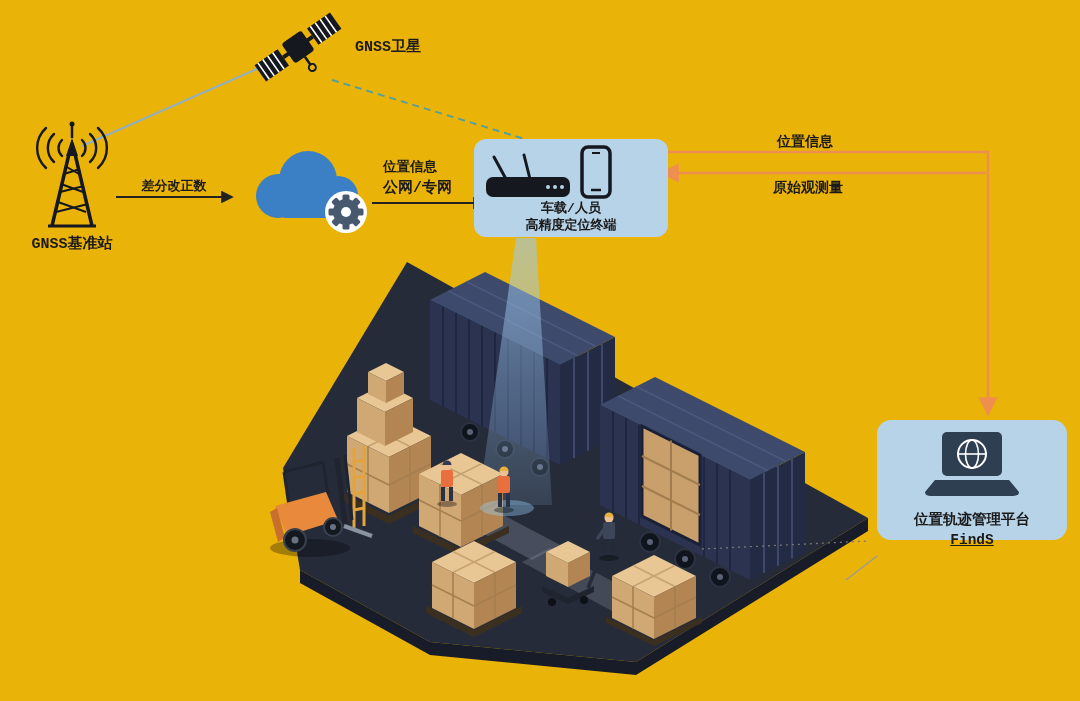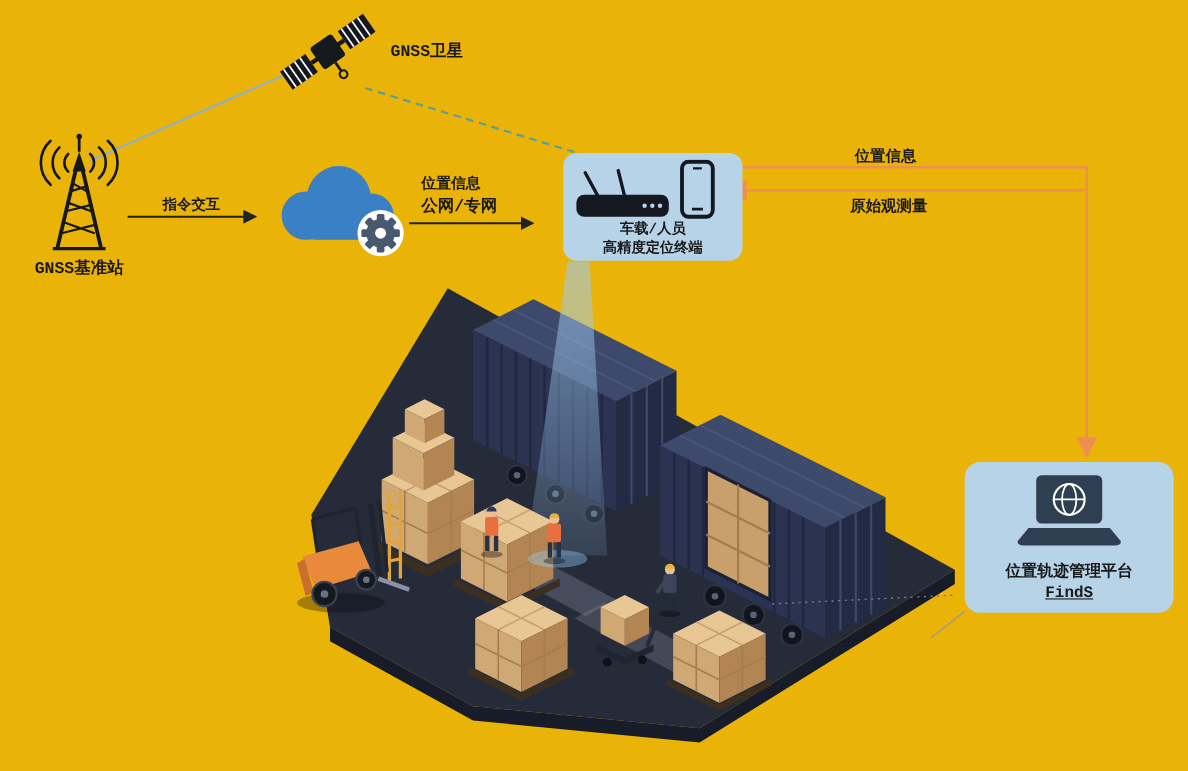--- a/index.html
+++ b/index.html
@@ -219,21 +219,21 @@
       <polygon points="54,40 66,40 60,22" fill="#15181e"></polygon>
       <path d="M40,110 L57,38 M80,110 L63,38" stroke="#15181e" stroke-width="3.5"></path>
       <path d="M44,96 L76,88 M46,86 L74,96 M48,76 L72,70 M49,68 L71,76 M52,58 L68,53 M53,50 L67,58" stroke="#15181e" stroke-width="2"></path>
       <path d="M36,110 L84,110" stroke="#15181e" stroke-width="3"></path>
       <path d="M70,24 A11,11 0 0 1 70,40 M78,18 A19,19 0 0 1 78,46 M86,12 A27,27 0 0 1 86,52" stroke="#15181e" stroke-width="2.4" fill="none" stroke-linecap="round"></path>
       <path d="M50,24 A11,11 0 0 0 50,40 M42,18 A19,19 0 0 0 42,46 M34,12 A27,27 0 0 0 34,52" stroke="#15181e" stroke-width="2.4" fill="none" stroke-linecap="round"></path>
     </svg>
   </div>
   <div class="lbl fs15 c" style="left:12px;top:234px;width:120px">GNSS基准站</div>
 
-  <div class="lbl fs13 c" style="left:116px;top:177px;width:116px">指令交互</div>
+  <div class="lbl fs13 c" style="left:116px;top:177px;width:116px">差分改正数</div>
 
   <div class="node" style="left:228px;top:136px;width:160px;height:104px">
     <svg width="160" height="104" viewBox="0 0 160 104">
       <g fill="#3b7fc4">
         <circle cx="50" cy="60" r="22"></circle>
         <circle cx="80" cy="44" r="29"></circle>
         <circle cx="110" cy="60" r="20"></circle>
         <rect x="46" y="56" width="68" height="26" rx="13"></rect>
       </g>
       <circle cx="118" cy="76" r="21" fill="#ffffff"></circle>
@@ -248,42 +248,42 @@
         <rect x="-3.5" y="-17.5" width="7" height="9" rx="1.5" transform="rotate(315)"></rect>
         <circle r="13"></circle>
         <circle r="5" fill="#ffffff"></circle>
       </g>
     </svg>
   </div>
 
   <div class="lbl" style="left:383px;top:158px;font-size:13.5px">位置信息</div>
   <div class="lbl" style="left:383px;top:178px;font-size:15px">公网/专网</div>
 
-  <div class="panel" style="left:512px;top:139px;width:163px;height:98px">
+  <div class="panel" style="left:474px;top:139px;width:194px;height:98px">
     <svg style="position:absolute;left:10px;top:14px" width="88" height="48" viewBox="0 0 88 48">
       <line x1="22" y1="26" x2="10" y2="4" stroke="#15181e" stroke-width="3" stroke-linecap="round"></line>
       <line x1="46" y1="26" x2="40" y2="2" stroke="#15181e" stroke-width="3" stroke-linecap="round"></line>
       <rect x="2" y="24" width="84" height="20" rx="7" fill="#15181e"></rect>
       <circle cx="64" cy="34" r="2" fill="#b7d3e8"></circle>
         <circle cx="71" cy="34" r="2" fill="#b7d3e8"></circle>
         <circle cx="78" cy="34" r="2" fill="#b7d3e8"></circle>
     </svg>
     <svg style="position:absolute;left:104px;top:6px" width="36" height="54" viewBox="0 0 36 54">
       <rect x="4" y="2" width="28" height="50" rx="6" fill="none" stroke="#15181e" stroke-width="3.5"></rect>
       <line x1="13" y1="45" x2="23" y2="45" stroke="#15181e" stroke-width="2.5"></line>
       <line x1="14" y1="8" x2="22" y2="8" stroke="#15181e" stroke-width="2"></line>
     </svg>
     <div class="lbl fs13 c" style="left:0;right:0;top:60px">车载/人员</div>
     <div class="lbl fs13 c" style="left:0;right:0;top:77px">高精度定位终端</div>
   </div>
 
   <div class="lbl fs14 c" style="left:745px;top:133px;width:120px">位置信息</div>
   <div class="lbl fs14 c" style="left:748px;top:179px;width:120px">原始观测量</div>
 
-  <div class="panel" style="left:877px;top:420px;width:190px;height:137px;border-radius:14px">
+  <div class="panel" style="left:877px;top:420px;width:190px;height:120px;border-radius:14px">
     <svg style="position:absolute;left:46px;top:10px" width="98" height="74" viewBox="0 0 98 74">
       <rect x="19" y="2" width="60" height="44" rx="5" fill="#2e3f52"></rect>
       <circle cx="49" cy="24" r="14" fill="none" stroke="#fff" stroke-width="2"></circle>
       <ellipse cx="49" cy="24" rx="6.5" ry="14" fill="none" stroke="#fff" stroke-width="1.6"></ellipse>
       <line x1="35" y1="24" x2="63" y2="24" stroke="#fff" stroke-width="1.6"></line>
       <path d="M12,50 H86 L96,62 Q96,66 90,66 H8 Q2,66 2,62 Z" fill="#2e3f52"></path>
     </svg>
     <div class="lbl c" style="left:0;right:0;top:90px;font-size:14.5px">位置轨迹管理平台</div>
     <div class="lbl c underline" style="left:0;right:0;top:112px;font-size:14.5px">FindS</div>
   </div>

